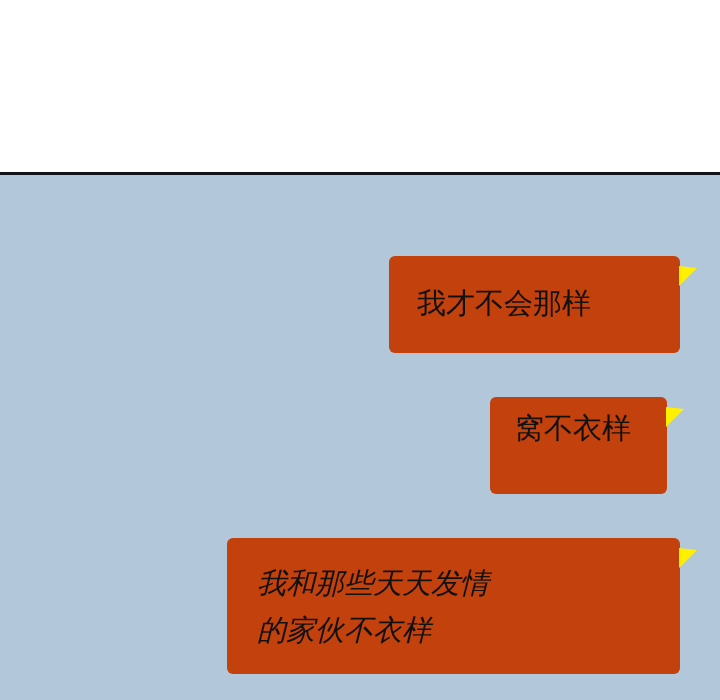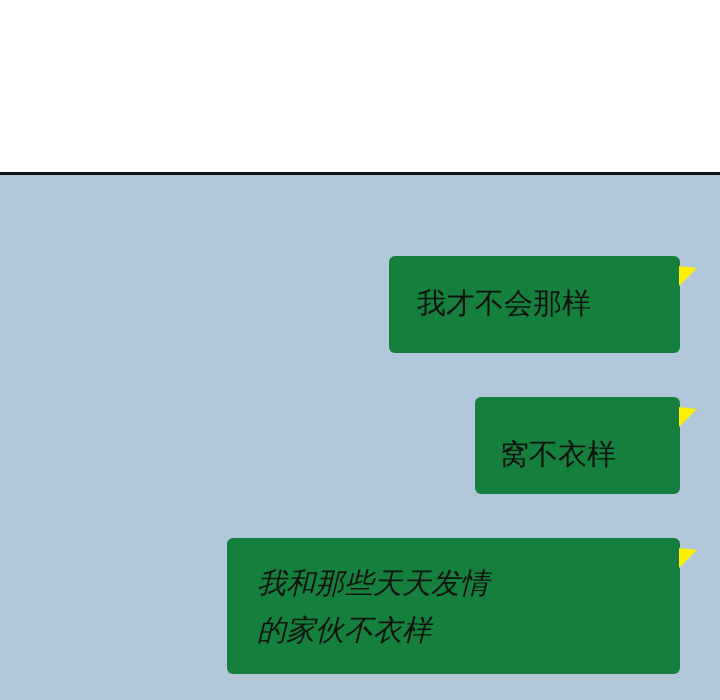--- a/index.html
+++ b/index.html
@@ -15,37 +15,37 @@
     .divider {
       position: absolute; left: 0; top: 172px; width: 720px; height: 3px;
       background: #111418;
     }
     .chat-area {
       position: absolute; left: 0; top: 175px; width: 720px; height: 525px;
       background: #b2c7da;
     }
     .bubble {
       position: absolute;
-      background: #15803d;
+      background: #c2410c;
       border-radius: 6px;
       color: #111111;
       font-size: 29px;
       line-height: 47px;
       box-sizing: border-box;
     }
     .bubble .tail {
       position: absolute; right: -17px; top: 10px;
       width: 0; height: 0;
       border-top: 2px solid transparent;
       border-left: 18px solid #fff000;
       border-bottom: 18px solid transparent;
     }
     .bubble .text { display: block; white-space: pre-line; }
     #b1 { left: 389px; top: 256px; width: 291px; height: 97px; padding: 24px 0 0 28px; }
-    #b2 { left: 475px; top: 397px; width: 205px; height: 97px; padding: 34px 0 0 25px; }
+    #b2 { left: 490px; top: 397px; width: 177px; height: 97px; padding: 8px 0 0 25px; }
     #b3 { left: 227px; top: 538px; width: 453px; height: 136px; padding: 22px 0 0 30px; font-style: italic; }
   </style>
 </head>
 <body>
 
 <div class="top-area"></div>
 <div class="divider"></div>
 
 <div class="chat-area"></div>
 

